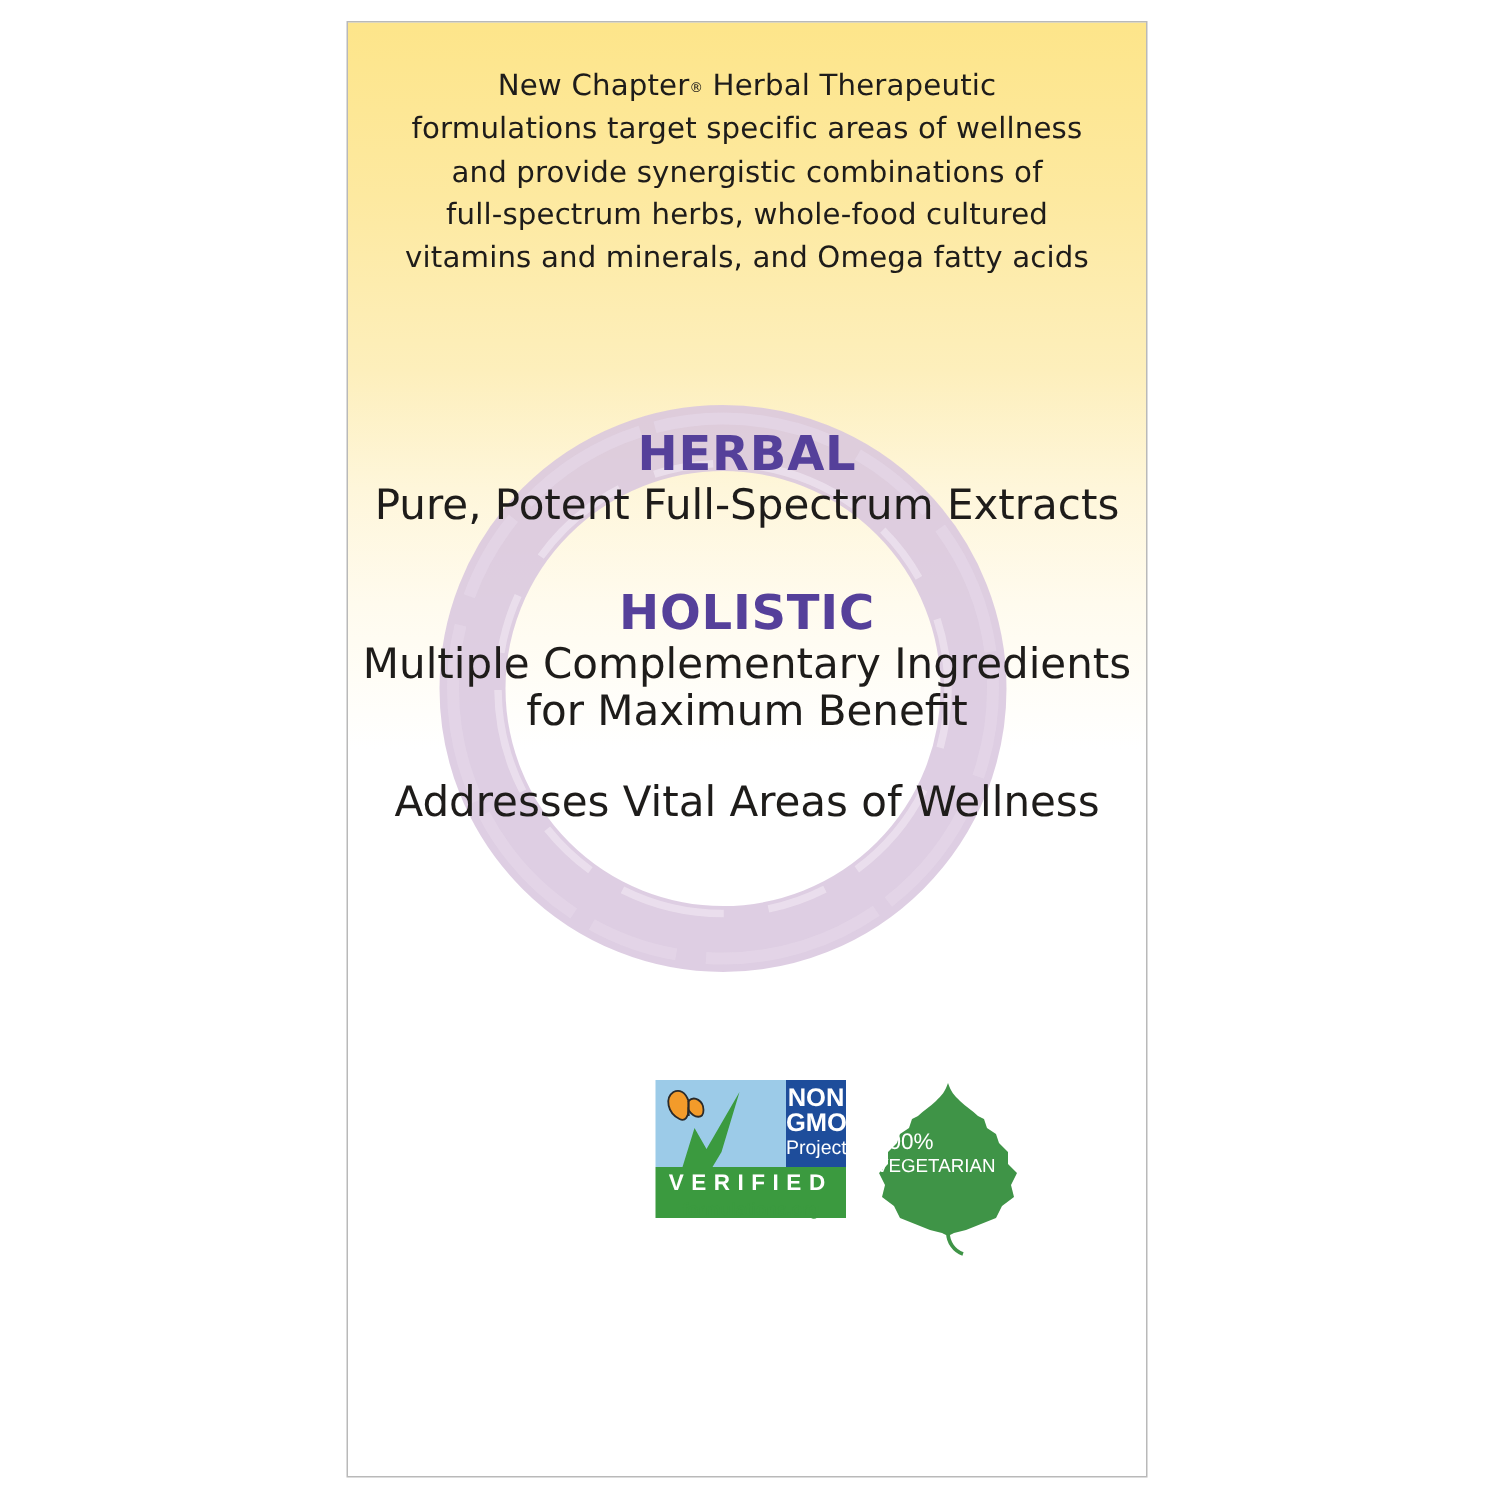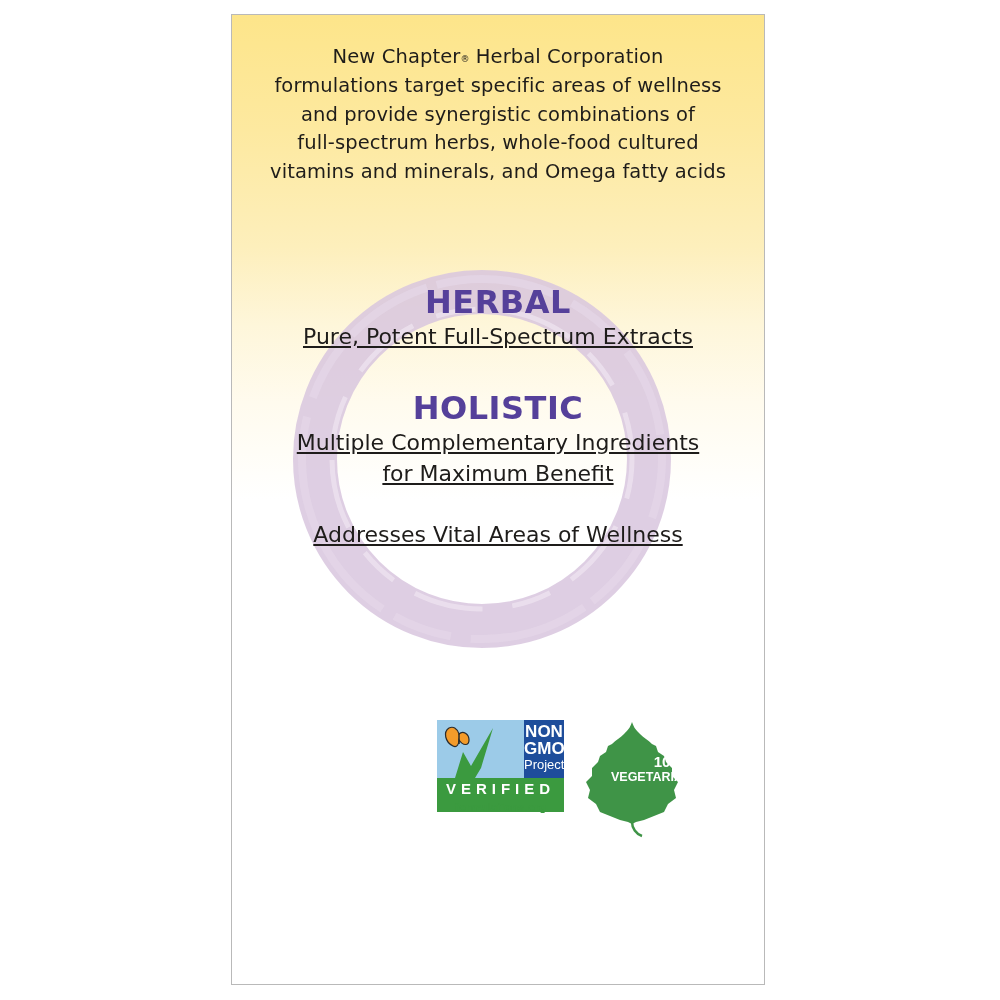--- a/index.html
+++ b/index.html
@@ -25,21 +25,21 @@
     pointer-events:none;
   }
 
   .pillars { position:absolute; left:0; top:268px; width:100%; text-align:center; }
   .pillar { margin:0; }
   .pillar .head {
     display:block; font-family:"DejaVu Sans", sans-serif; font-weight:bold;
     font-size:32px; line-height:38px; color:#55409a; letter-spacing:0.5px;
   }
   .pillar .desc {
-    display:block; font-size:22px; line-height:31px; color:#1e1c1a; white-space:nowrap;text-decoration:underline;
+    display:block; font-size:28px; line-height:31px; color:#1e1c1a; white-space:nowrap;
   }
   .pillar.p1 { position:absolute; top:0; width:100%; }
   .pillar.p2 { position:absolute; top:106px; width:100%; }
   .pillar.p3 { position:absolute; top:236px; width:100%; }
 
   .badges { position:absolute; left:0; top:693px; width:100%; height:130px; }
 
   .bcorp { position:absolute; left:98px; top:3px; width:72px; text-align:center; color:#111; }
   .bcorp .cert { font-family:"Liberation Sans", sans-serif; font-weight:bold; font-size:14px; line-height:16px; display:block; }
   .bcorp .b-circle {
@@ -65,22 +65,22 @@
     text-align:center; letter-spacing:5px;
   }
   .nongmo .url {
     position:absolute; left:0; top:80px; width:127px; text-align:center;
     font-family:"Liberation Sans", sans-serif; font-weight:bold; font-size:11.5px; line-height:14px; color:#3b9a3f;
   }
   .nongmo svg.plant { position:absolute; left:4px; top:2px; }
 
   .veg { position:absolute; left:352px; top:12px; width:96px; height:118px; }
   .veg .txt {
-    position:absolute; left:12px; top:34px; width:96px; text-align:right; color:#fff;
-    font-family:"Liberation Sans", sans-serif; font-weight:bold;
+    position:absolute; left:0; top:34px; width:96px; text-align:left; color:#fff;
+    font-family:"Liberation Sans", sans-serif; font-weight:normal;
   }
   .veg .txt .l1 { display:block; font-size:15px; line-height:16px; }
   .veg .txt .l2 { display:block; font-size:12.5px; line-height:14px; }
 
   .disclaimer {
     position:absolute; left:15px; top:873px; width:501px; height:80px;
     border:2px solid #222; box-sizing:border-box; background:#fff;
     padding:3px 0 0 9px;
     font-family:"Liberation Sans", sans-serif; font-weight:bold; font-size:17.5px; line-height:24px; color:#111;
   }
@@ -92,21 +92,21 @@
 
 <div class="panel">
 
   <svg class="ring" viewBox="0 0 380 380" width="380" height="380">
     <circle cx="190" cy="190" r="167" fill="none" stroke="#d8c5de" stroke-width="44" opacity="0.85"></circle>
     <circle cx="190" cy="190" r="180" fill="none" stroke="#e6d9ea" stroke-width="8" opacity="0.6" stroke-dasharray="60 14 90 10 120 20"></circle>
     <circle cx="190" cy="190" r="150" fill="none" stroke="#efe6f1" stroke-width="5" opacity="0.7" stroke-dasharray="40 30 70 25"></circle>
   </svg>
 
   <div class="intro">
-    <span class="line"><span>New Chapter</span><sup>®</sup><span> Herbal Corporation</span></span>
+    <span class="line"><span>New Chapter</span><sup>®</sup><span> Herbal Therapeutic</span></span>
     <span class="line">formulations target specific areas of wellness</span>
     <span class="line">and provide synergistic combinations of</span>
     <span class="line">full-spectrum herbs, whole-food cultured</span>
     <span class="line">vitamins and minerals, and Omega fatty acids</span>
   </div>
 
   <div class="pillars">
     <div class="pillar p1">
       <span class="head">HERBAL</span>
       <span class="desc">Pure, Potent Full-Spectrum Extracts</span>

